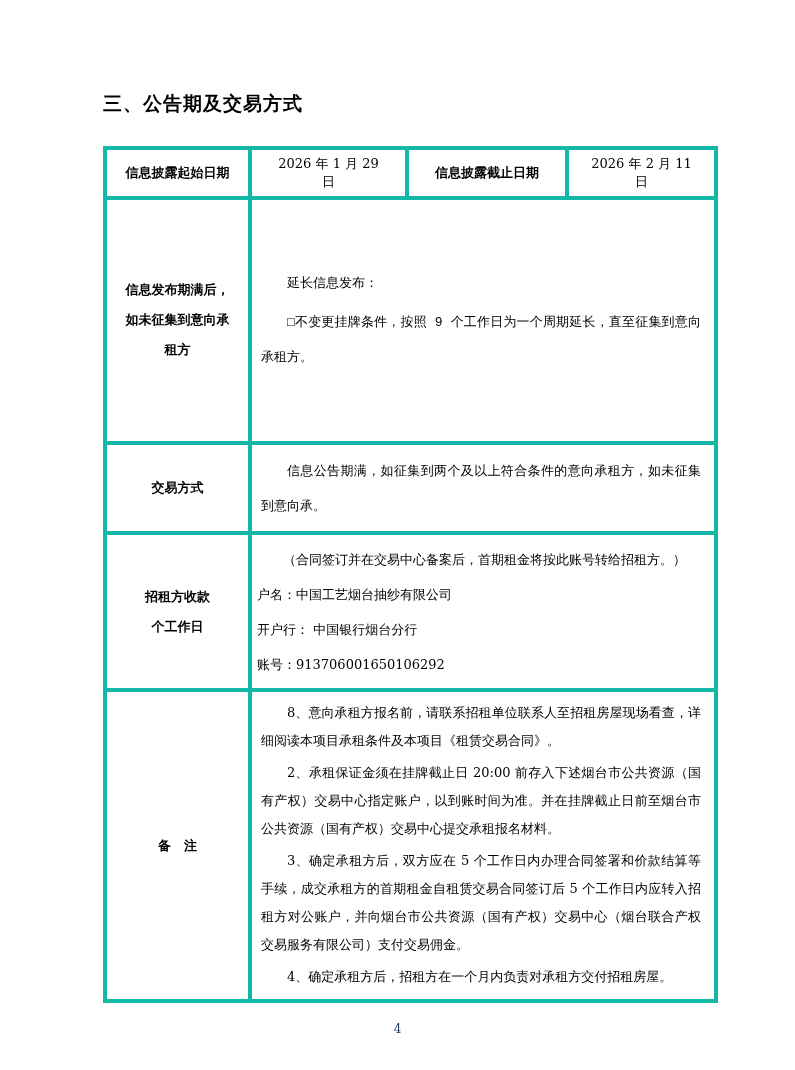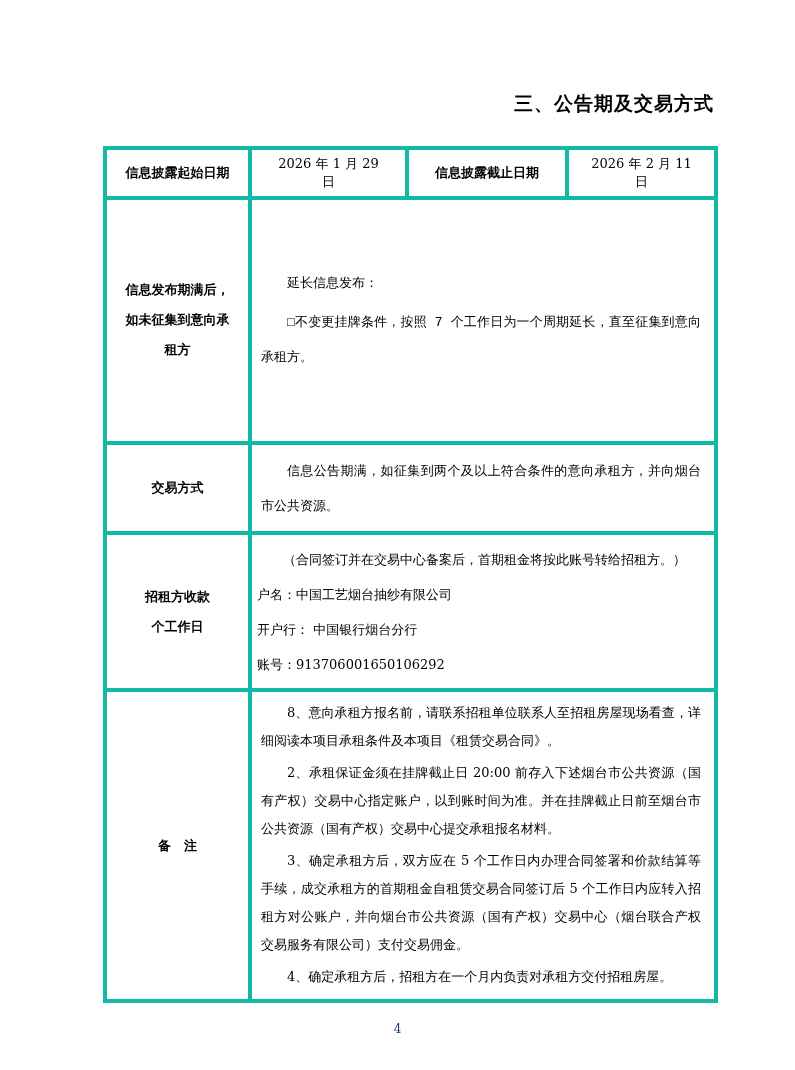--- a/index.html
+++ b/index.html
@@ -12,21 +12,21 @@
     background: #ffffff;
     font-family: "DejaVu Serif", "Liberation Serif", serif;
     color: #000000;
     overflow: hidden;
   }
   .doc-title {
     position: absolute;
     top: 88px;
     left: 103px;
     width: 611px;
-    text-align: right;
+    text-align: left;
     font-size: 19px;
     font-weight: 700;
     letter-spacing: 1px;
     line-height: 30px;
   }
   table.main-table {
     position: absolute;
     left: 103px;
     top: 146px;
     width: 611px;
@@ -100,28 +100,28 @@
         <td class="value-cell">2026 年 2 月 11 日</td>
       </tr>
 
 
       <tr class="table-row" style="height:245px;font-family:Liberation Mono, monospace;">
         <td class="label-cell">信息发布期满后，
 如未征集到意向承
 租方</td>
         <td class="body-cell" colspan="3">
             <p>延长信息发布：</p>
-            <p>□不变更挂牌条件，按照 7 个工作日为一个周期延长，直至征集到意向承租方。</p>
+            <p>□不变更挂牌条件，按照 9 个工作日为一个周期延长，直至征集到意向承租方。</p>
           </td>
       </tr>
 
       <tr class="table-row" style="height:84px;">
         <td class="label-cell">交易方式</td>
         <td class="body-cell" colspan="3">
-            <p>信息公告期满，如征集到两个及以上符合条件的意向承租方，并向烟台市公共资源。</p>
+            <p>信息公告期满，如征集到两个及以上符合条件的意向承租方，如未征集到意向承。</p>
           </td>
       </tr>
 
       <tr class="table-row" style="height:157px;">
         <td class="label-cell">招租方收款
 个工作日</td>
         <td class="body-cell" colspan="3">
           <div class="account-line indent">（合同签订并在交易中心备案后，首期租金将按此账号转给招租方。）</div>
           <div class="account-line">户名：中国工艺烟台抽纱有限公司</div>
           <div class="account-line">开户行： 中国银行烟台分行</div>

